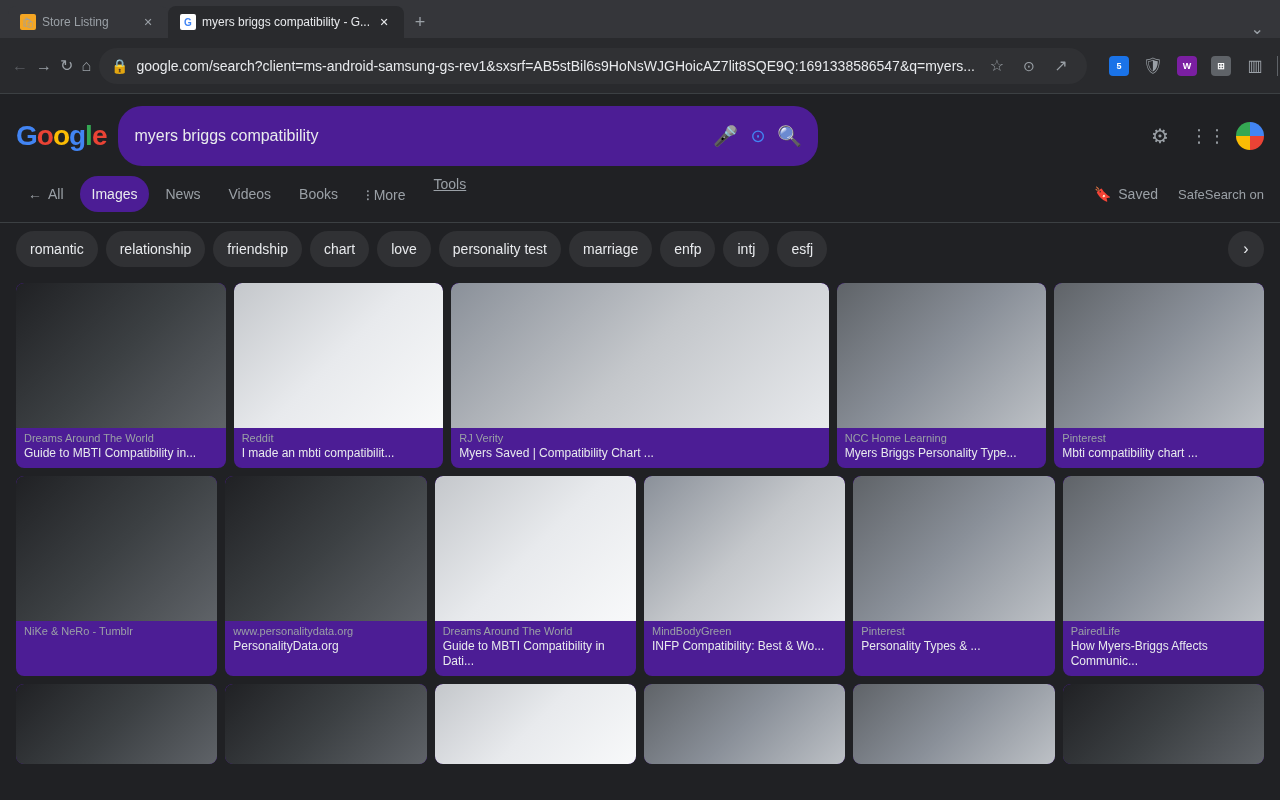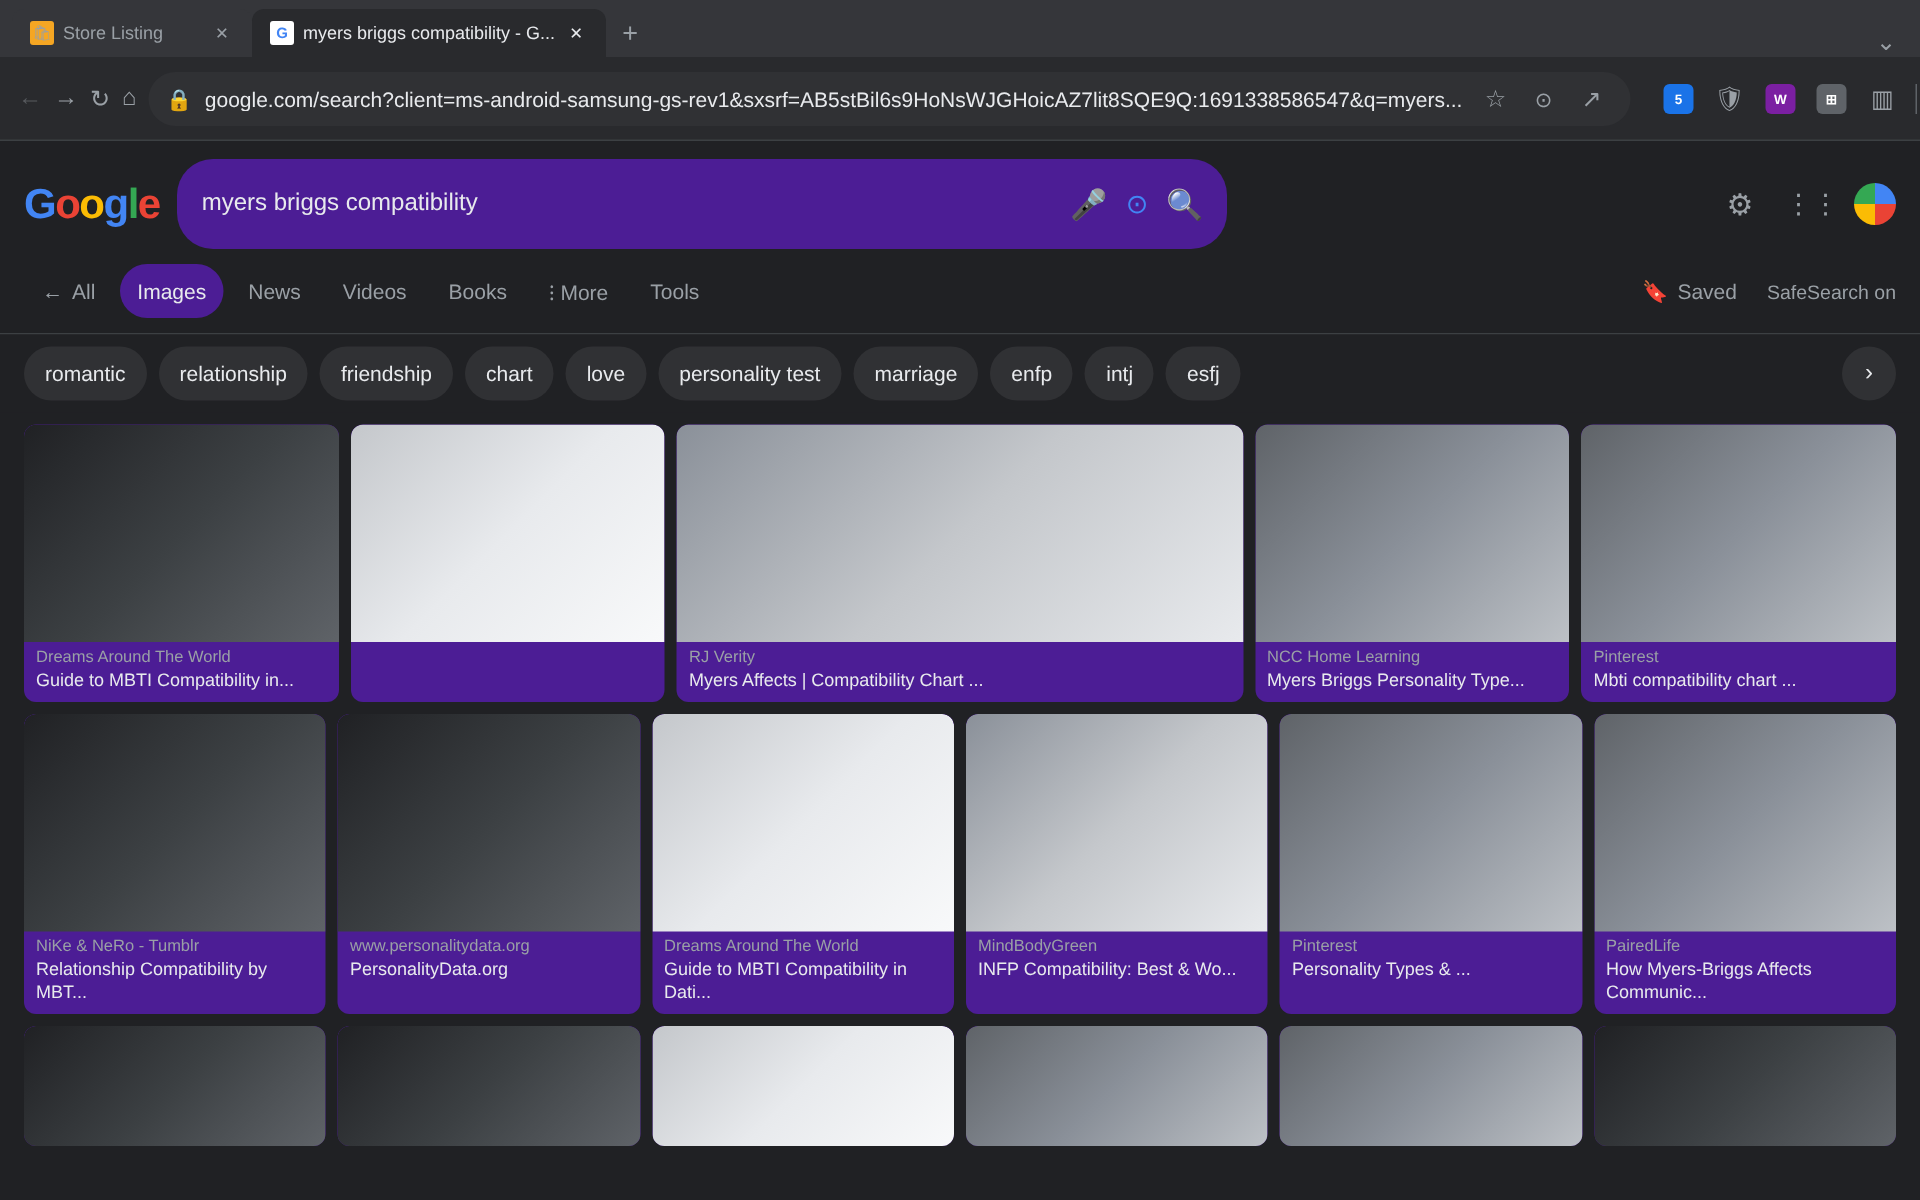--- a/index.html
+++ b/index.html
@@ -159,24 +159,25 @@
     .filter-tab.active {
       background: #4c1d95;
       color: #e8eaed;
     }
     .tools-btn {
       margin-left: auto;
       height: 36px;
       padding: 0 12px;
       border-radius: 18px;
       display: flex;
-      align-items: center;
+      align-items: flex-start;
       font-size: 14px;
       cursor: pointer;
       color: #9aa0a6;
+      text-decoration: underline;
     }
     .safesearch {
       font-size: 13px;
       color: #9aa0a6;
       margin-left: 8px;
     }
     .saved-btn {
       display: flex; align-items: center; gap: 6px;
       font-size: 14px; color: #9aa0a6; cursor: pointer;
       padding: 4px 8px; border-radius: 4px;
@@ -419,26 +420,30 @@
   <div class="grid-row">
     <div class="grid-item">
       <div class="grid-img dark"></div>
       <div class="grid-info">
         <div class="grid-source">Dreams Around The World</div>
         <div class="grid-title">Guide to MBTI Compatibility in...</div>
       </div>
     </div>
     <div class="grid-item">
       <div class="grid-img vlight"></div>
+      <div class="grid-info">
+        <div class="grid-source">Reddit</div>
+        <div class="grid-title">I made an mbti compatibilit...</div>
+      </div>
     </div>
     <div class="grid-item" style="flex:1.8;">
       <div class="grid-img light"></div>
       <div class="grid-info">
         <div class="grid-source">RJ Verity</div>
-        <div class="grid-title">Myers Affects | Compatibility Chart ...</div>
+        <div class="grid-title">Myers Saved | Compatibility Chart ...</div>
       </div>
     </div>
     <div class="grid-item">
       <div class="grid-img medium"></div>
       <div class="grid-info">
         <div class="grid-source">NCC Home Learning</div>
         <div class="grid-title">Myers Briggs Personality Type...</div>
       </div>
     </div>
     <div class="grid-item">
@@ -448,21 +453,20 @@
         <div class="grid-title">Mbti compatibility chart ...</div>
       </div>
     </div>
   </div>
 
   <div class="grid-row">
     <div class="grid-item">
       <div class="grid-img dark"></div>
       <div class="grid-info">
         <div class="grid-source">NiKe &amp; NeRo - Tumblr</div>
-        <div class="grid-title">Relationship Compatibility by MBT...</div>
       </div>
     </div>
     <div class="grid-item">
       <div class="grid-img dark"></div>
       <div class="grid-info">
         <div class="grid-source">www.personalitydata.org</div>
         <div class="grid-title">PersonalityData.org</div>
       </div>
     </div>
     <div class="grid-item">

